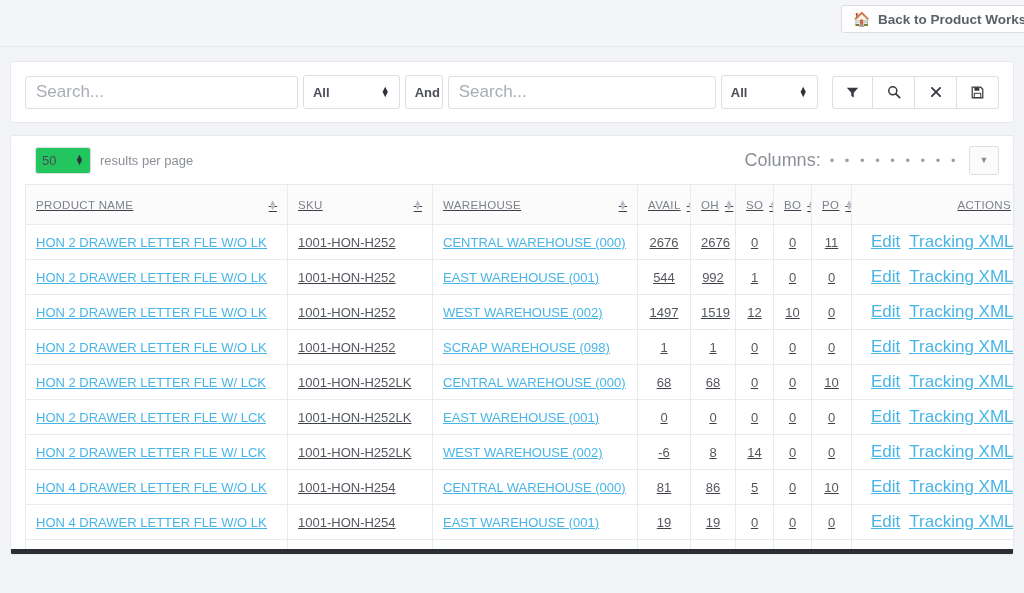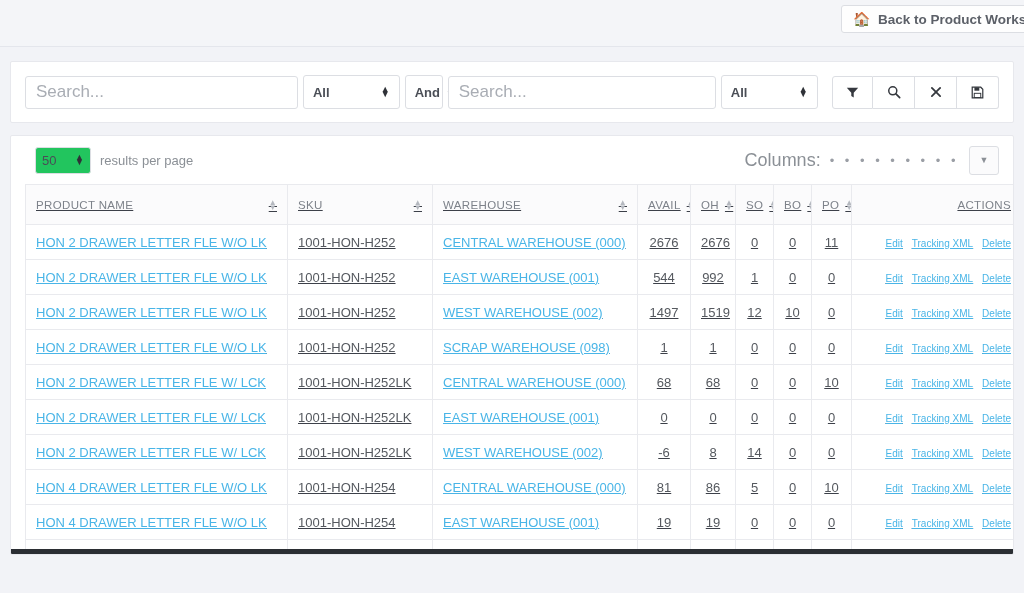--- a/index.html
+++ b/index.html
@@ -217,21 +217,21 @@
   }
   td.num { text-align: center; color: #55595f; }
   td.plain { color: #55595f; }
   a.lnk {
     color: #49b5e7;
     text-decoration: underline;
     cursor: pointer;
     font-size: 13px;
   }
   td.actions { text-align: right; }
-  td.actions a { margin-left: 9px; font-size: 10px; }
+  td.actions a { margin-left: 9px; font-size: 17px; }
 
   
   col.c-name { width: 262px; }
   col.c-sku  { width: 145px; }
   col.c-wh   { width: 205px; }
   col.c-av   { width: 53px; }
   col.c-oh   { width: 45px; }
   col.c-so   { width: 38px; }
   col.c-bo   { width: 38px; }
   col.c-po   { width: 40px; }

